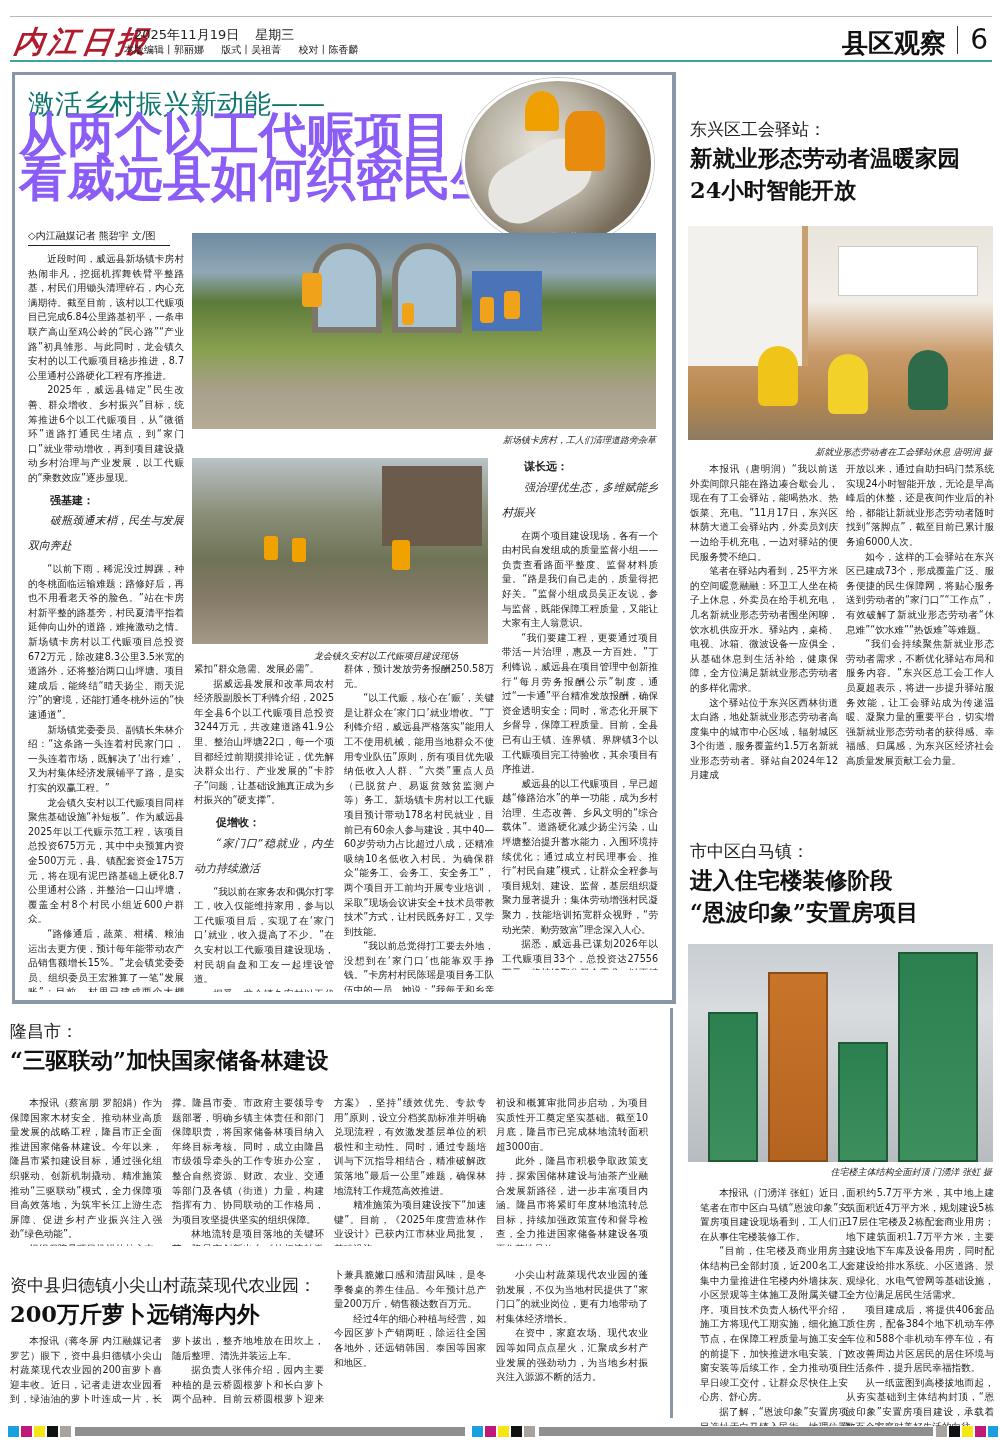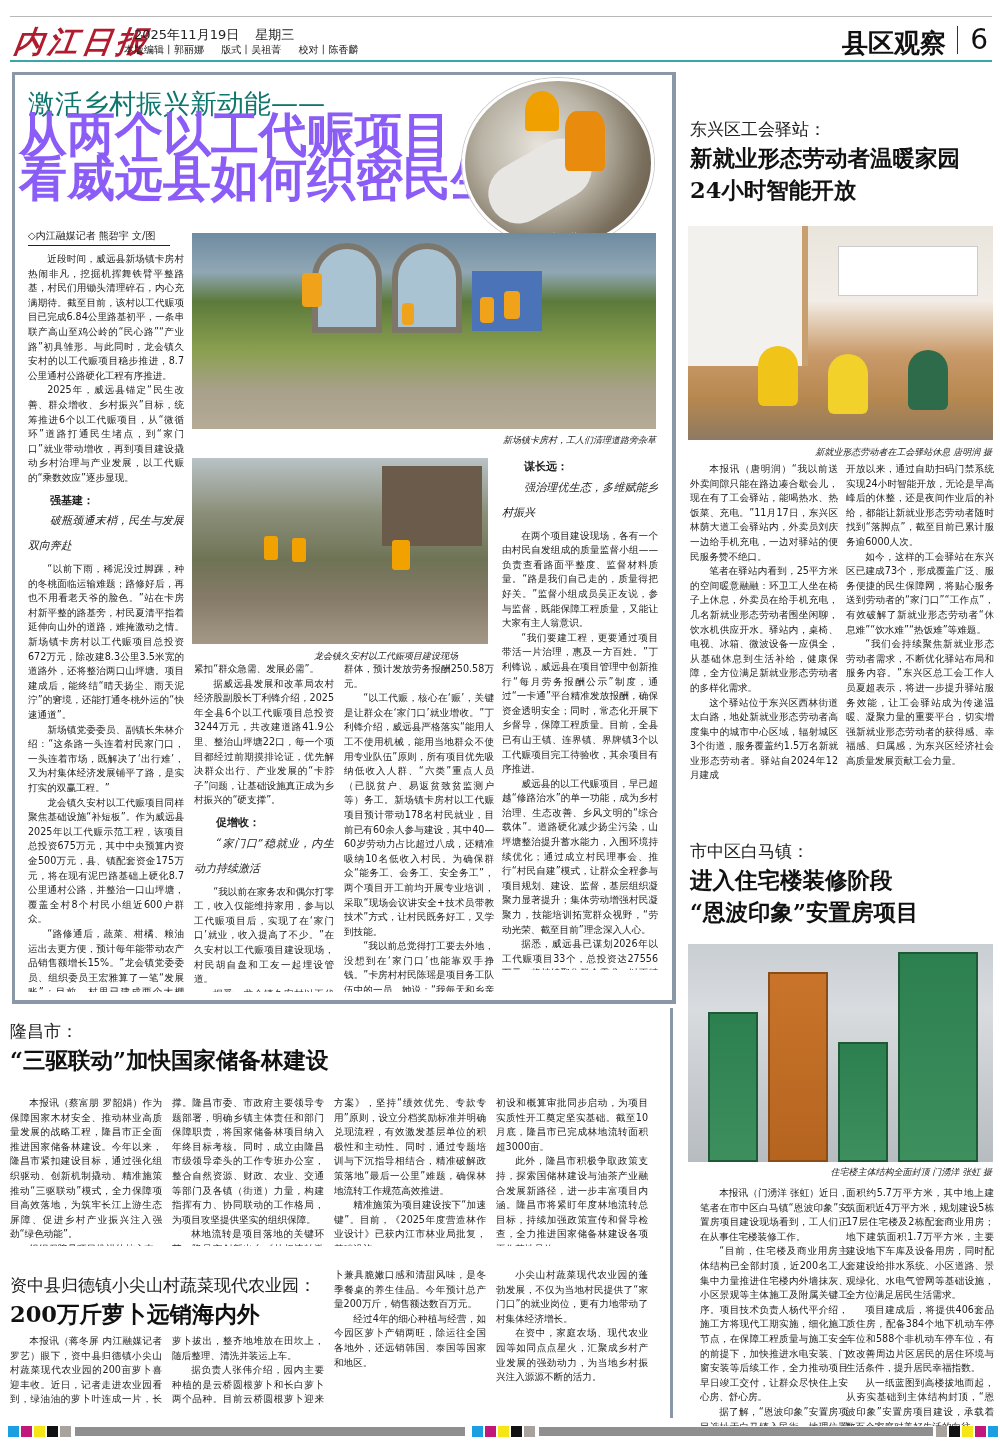--- a/index.html
+++ b/index.html
@@ -184,21 +184,21 @@
   <p style="text-indent:0">群体，预计发放劳务报酬250.58万元。</p>
   <p>“以工代赈，核心在‘赈’，关键是让群众在‘家门口’就业增收。”丁利锋介绍，威远县严格落实“能用人工不使用机械，能用当地群众不使用专业队伍”原则，所有项目优先吸纳低收入人群、“六类”重点人员（已脱贫户、易返贫致贫监测户等）务工。新场镇卡房村以工代赈项目预计带动178名村民就业，目前已有60余人参与建设，其中40—60岁劳动力占比超过八成，还精准吸纳10名低收入村民。为确保群众“能务工、会务工、安全务工”，两个项目开工前均开展专业培训，采取“现场会议讲安全+技术员带教技术”方式，让村民既务好工，又学到技能。</p>
   <p>“我以前总觉得打工要去外地，没想到在‘家门口’也能靠双手挣钱。”卡房村村民陈瑶是项目务工队伍中的一员，她说：“我每天和乡亲们一起干活，不仅收入稳定，还能为村里建设出一份力，心里特别踏实。”</p>
 </div>
 
 <div class="abs col col-d">
   <div class="subhead1" style="margin-top:0">谋长远：</div>
   <div class="subhead2">强治理优生态，多维赋能乡村振兴</div>
   <p>在两个项目建设现场，各有一个由村民自发组成的质量监督小组——负责查看路面平整度、监督材料质量。“路是我们自己走的，质量得把好关。”监督小组成员吴正友说，参与监督，既能保障工程质量，又能让大家有主人翁意识。</p>
   <p>“我们要建工程，更要通过项目带活一片治理，惠及一方百姓。”丁利锋说，威远县在项目管理中创新推行“每月劳务报酬公示”制度，通过“一卡通”平台精准发放报酬，确保资金透明安全；同时，常态化开展下乡督导，保障工程质量。目前，全县已有山王镇、连界镇、界牌镇3个以工代赈项目完工待验收，其余项目有序推进。</p>
-  <p>威远县的以工代赈项目，早已超越“修路治水”的单一功能，成为乡村治理、生态改善、乡风文明的“综合载体”。道路硬化减少扬尘污染，山坪塘整治提升蓄水能力，入围环境持续优化；通过成立村民理事会、推行“村民自建”模式，让群众全程参与项目规划、建设、监督，基层组织凝聚力显著提升；集体劳动增强村民凝聚力，技能培训拓宽群众视野，“劳动光荣、截至目前”理念深入人心。</p>
+  <p>威远县的以工代赈项目，早已超越“修路治水”的单一功能，成为乡村治理、生态改善、乡风文明的“综合载体”。道路硬化减少扬尘污染，山坪塘整治提升蓄水能力，入围环境持续优化；通过成立村民理事会、推行“村民自建”模式，让群众全程参与项目规划、建设、监督，基层组织凝聚力显著提升；集体劳动增强村民凝聚力，技能培训拓宽群众视野，“劳动光荣、勤劳致富”理念深入人心。</p>
   <p>据悉，威远县已谋划2026年以工代赈项目33个，总投资达27556万元，将持续聚焦群众需求，以更精准的规划、更扎实的举措，让以工代赈项目成为民生改善的“暖心工程”、乡村振兴的“动力工程”，让更多群众在共建共享中增强获得感、幸福感。</p>
 </div>
 
 <div class="abs r-kicker r1-kicker">东兴区工会驿站：</div>
 <div class="abs r-head r1-head">
   <div>新就业形态劳动者温暖家园</div>
   <div>24小时智能开放</div>
 </div>
 <div class="abs photo3">
   <div class="wall"></div>

